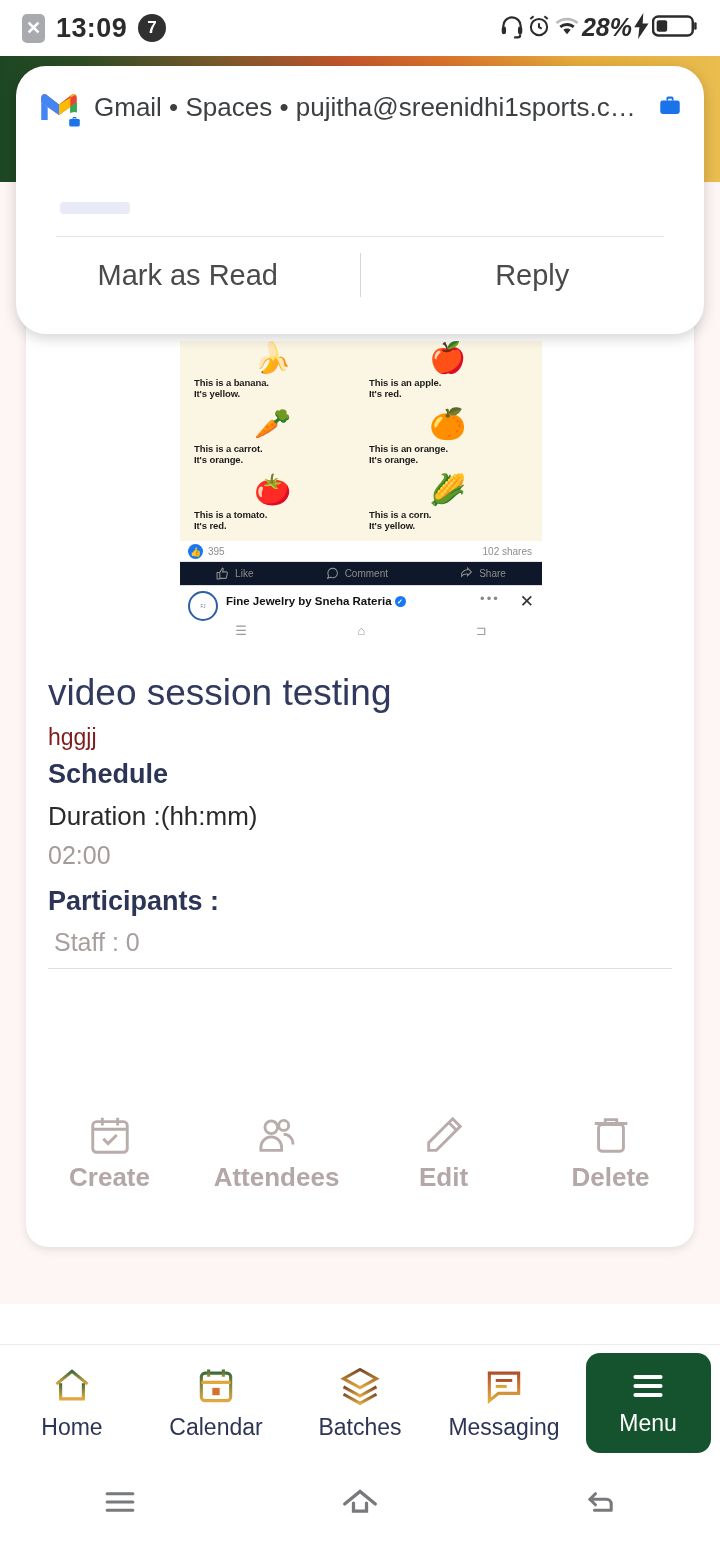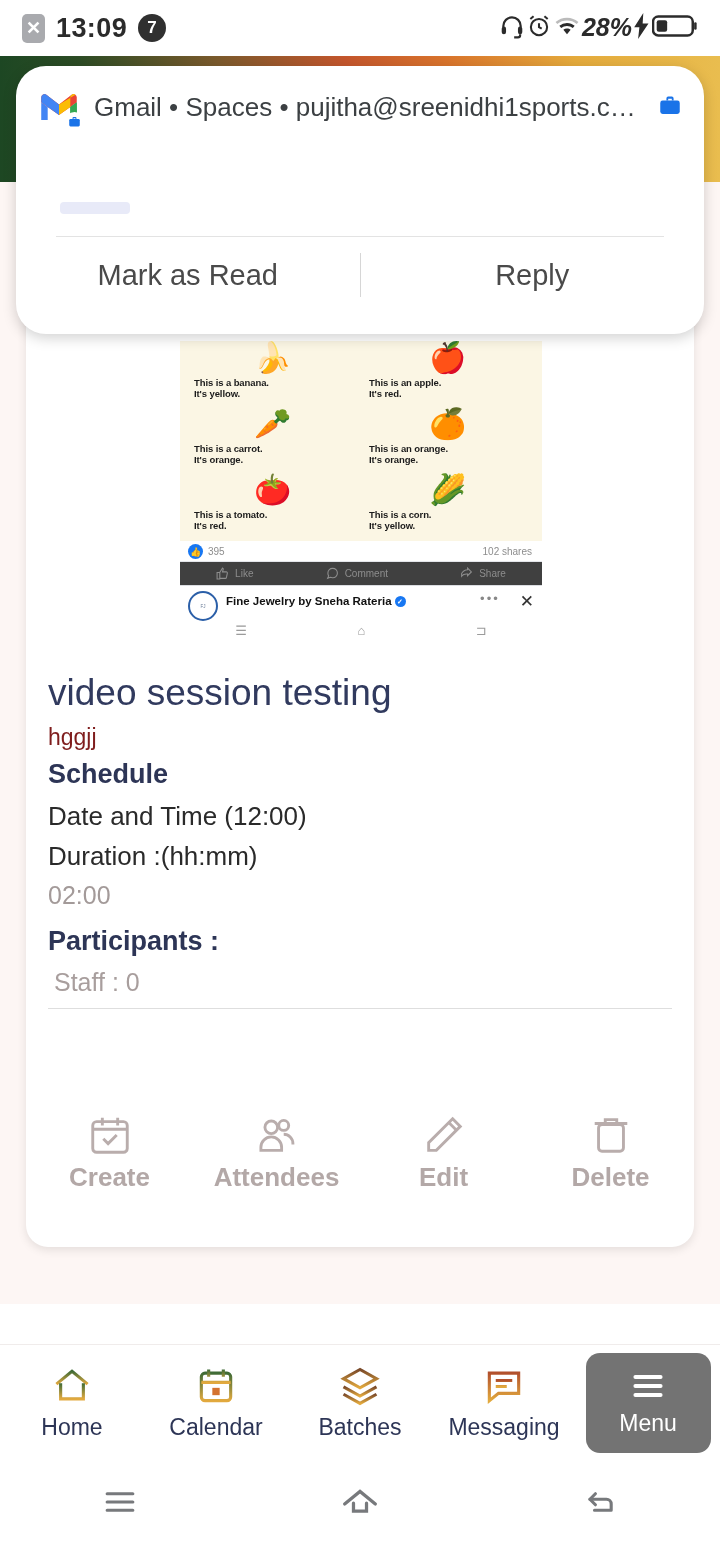--- a/index.html
+++ b/index.html
@@ -69,21 +69,21 @@
     padding:3px 10px 2px 8px; font-size:10px; color:#8d8d8d;
     border-bottom:1px solid #e4e6eb; background:#fff;
   }
   .fb-like-pill{ display:flex; align-items:center; gap:5px;}
   .fb-thumb{
     width:15px;height:15px;border-radius:50%;background:#1877f2;color:#fff;
     font-size:9px;display:flex;align-items:center;justify-content:center;
   }
   .fb-actions{
     display:flex; justify-content:space-around; align-items:flex-start;
-    padding:5px 0; font-size:10px; color:#8d8d8d; background:#404040;
+    padding:5px 0; font-size:10px; color:#8d8d8d; background:#0f172a;
     border-bottom:1px solid #dcdee2;
   }
   .fb-act{ display:flex; align-items:center; gap:6px;}
   .fb-page{
     display:flex; align-items:flex-start; gap:8px; padding:5px 8px 0 8px;
     background:#fff;
   }
   .fb-avatar{
     width:30px;height:30px;border-radius:50%;border:2px solid #2b5fa8;
     flex:none; background:#fff; display:flex;align-items:center;justify-content:center;
@@ -128,21 +128,21 @@
   #bottom-nav{
     position:absolute; bottom:84px; left:0; width:720px; height:116px;
     background:#ffffff; display:flex; align-items:center;
     justify-content:space-around; border-top:1px solid #f0eceb;
   }
   .nav-item{
     display:flex; flex-direction:column; align-items:center; justify-content:center;
     gap:6px; width:125px; height:100px; border-radius:14px;
   }
   .nav-label{ font-size:23px; color:#2d3556; }
-  .nav-item.active{ background:#737373; }
+  .nav-item.active{ background:#14532d; }
   .nav-item.active .nav-label{ color:#ffffff; }
 
   
   #system-nav{
     position:absolute; bottom:0; left:0; width:720px; height:84px;
     background:#ffffff; display:flex; align-items:center; justify-content:space-around;
   }
   .sysnav-btn svg{ display:block; }
 
   
@@ -303,21 +303,20 @@
       <span>☰</span>
       <span>⌂</span>
       <span>⊐</span>
     </div>
   </div>
 
   <div id="session-details">
     <div class="sess-title">video session testing</div>
     <div class="sess-desc">hggjj</div>
     <div class="sess-head">Schedule</div>
-    <div class="sess-label">Date and Time (12:00)</div>
     <div class="sess-label"> Duration :(hh:mm)</div>
     <div class="sess-value">02:00</div>
     <div class="sess-head">Participants :</div>
     <div class="staff-row">Staff : 0</div>
   </div>
 </div>
 
 <div id="action-bar">
   <div class="act-item">
     <span class="act-icon">

